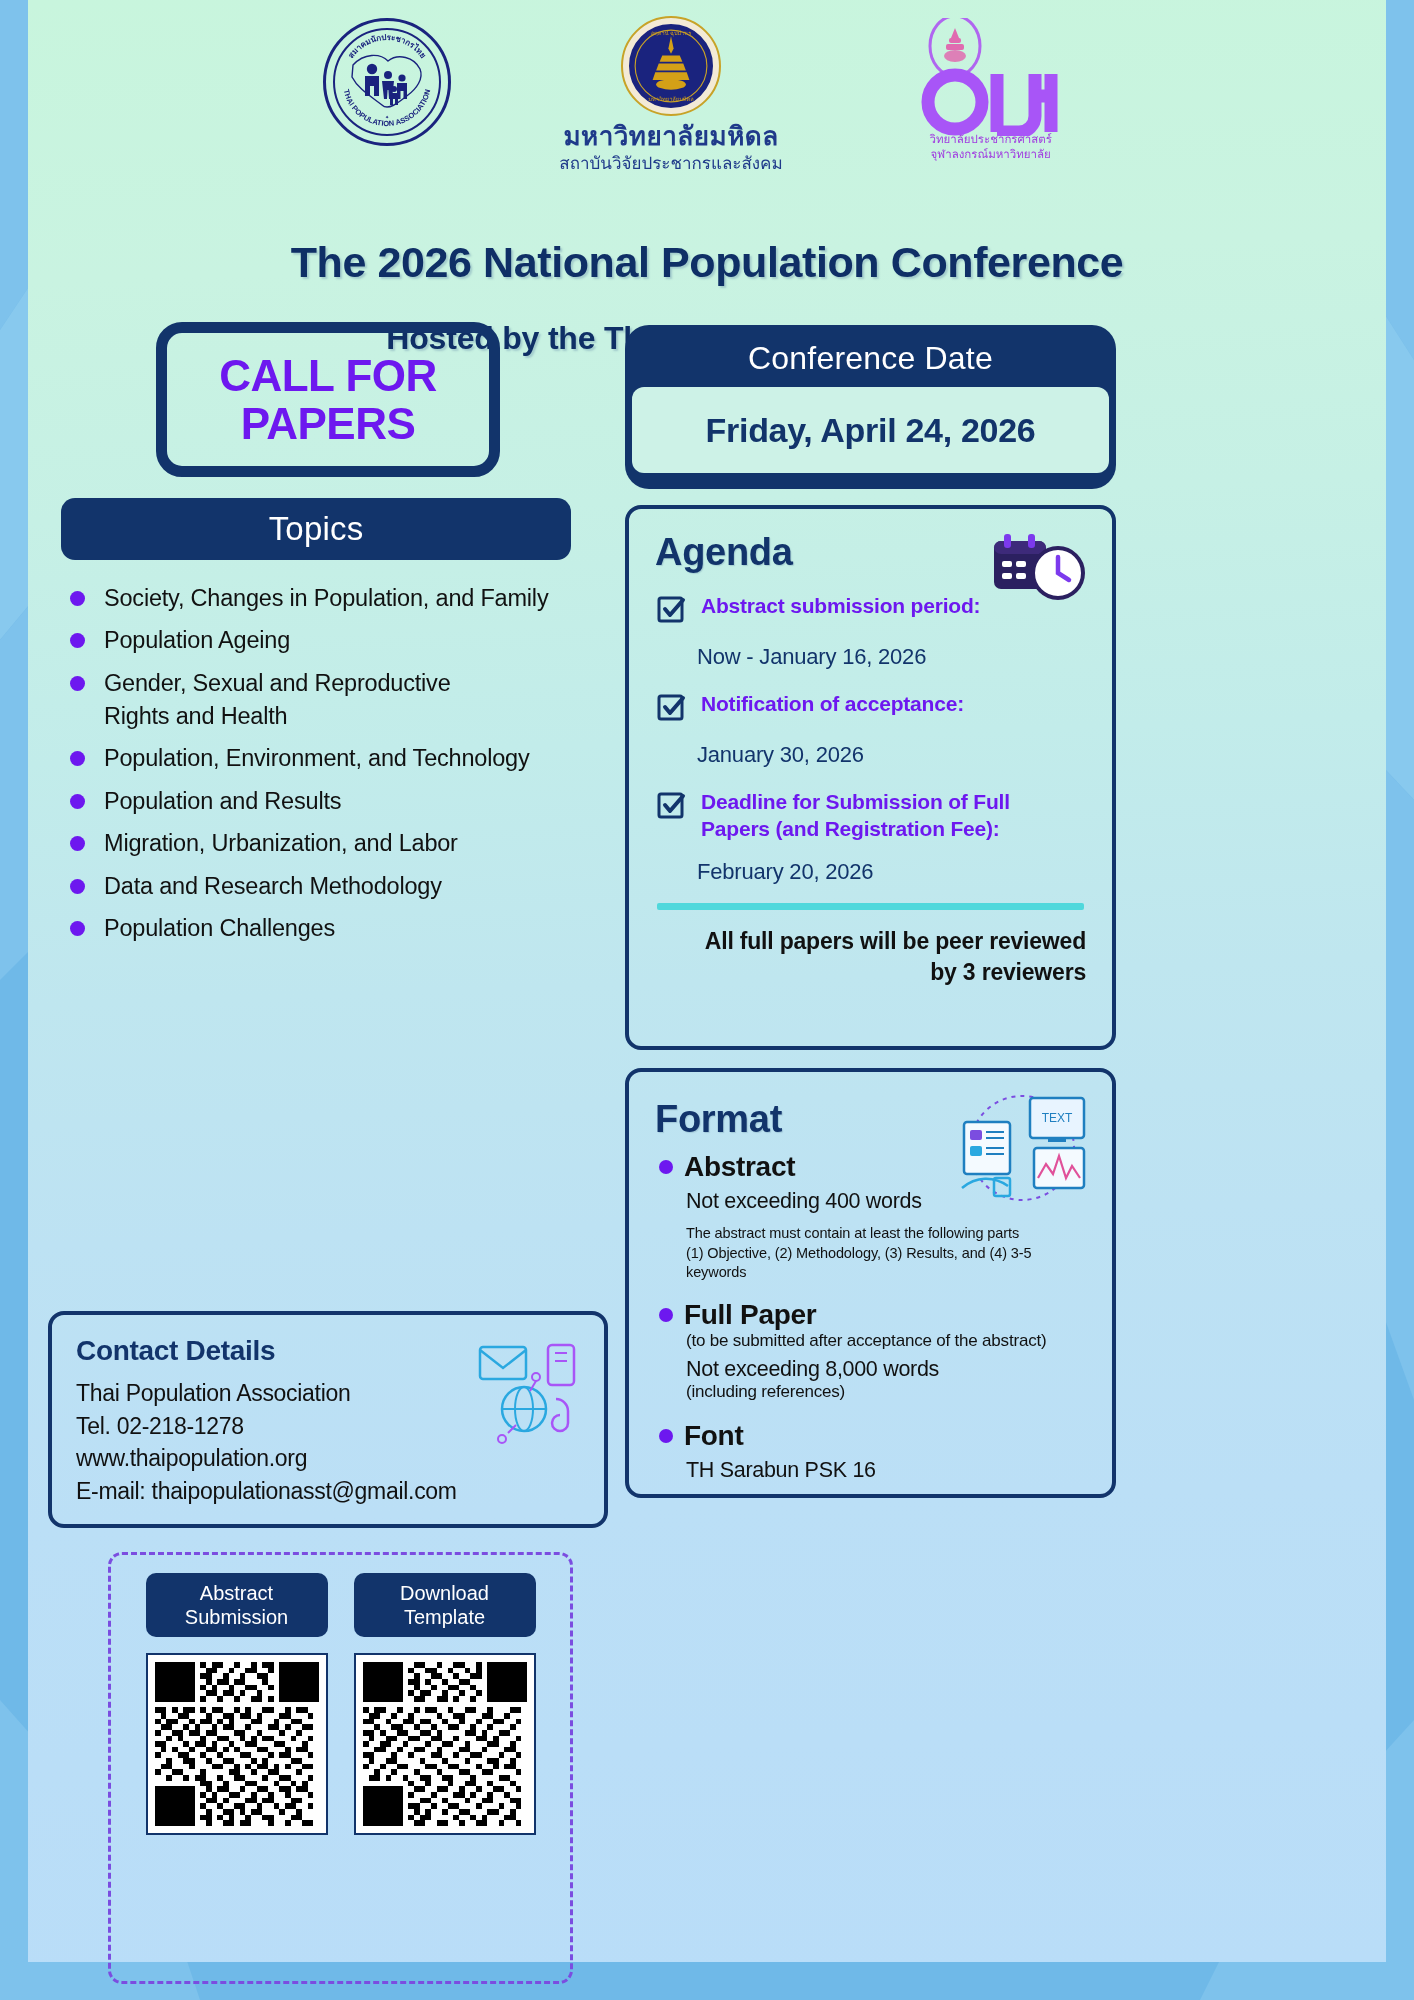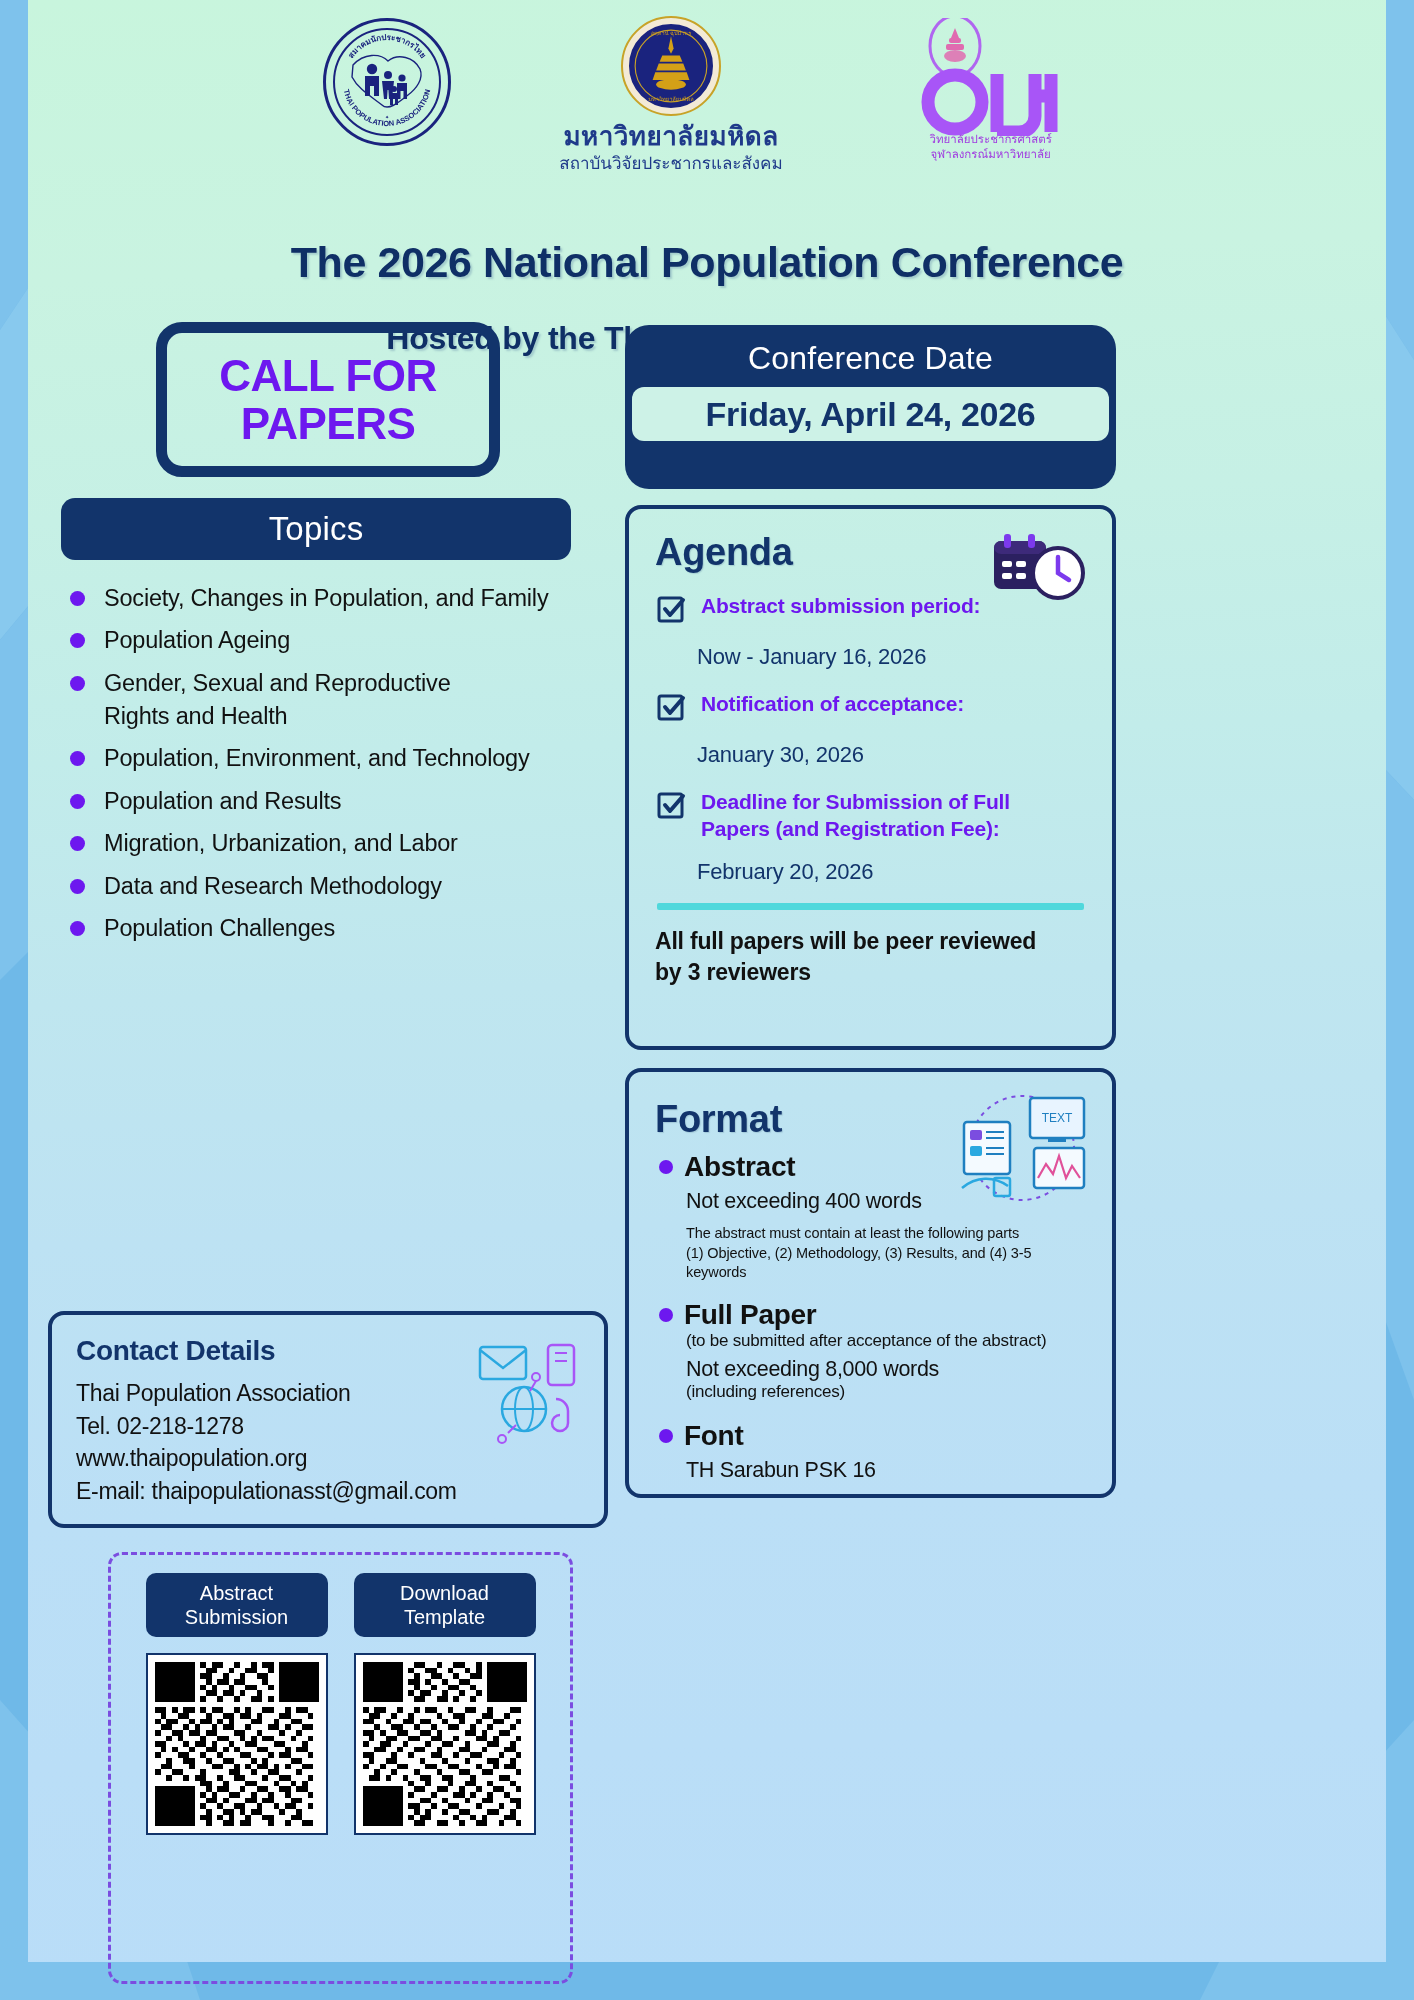--- a/index.html
+++ b/index.html
@@ -116,21 +116,21 @@
     padding: 7px;
   }
   .date-title {
     color: #ffffff; font-size: 32px; text-align: center;
     padding: 8px 0 10px;
     letter-spacing: .2px;
   }
   .date-value-wrap {
     background: #cdf2e7;
     border-radius: 12px;
-    height: 54px;
+    height: 86px;
     display: flex; align-items: center; justify-content: center;
   }
   .date-value {
     font-size: 34px; font-weight: 800; color: #12346b;
     letter-spacing: -.3px;
   }
 
   
   .topics-header {
     position: absolute; left: 33px; top: 498px;
@@ -182,21 +182,21 @@
   }
   .agenda-date {
     font-size: 22px; font-weight: 400; color: #12346b;
     margin: 9px 0 0 42px; letter-spacing: -.2px;
   }
   .agenda-divider {
     height: 7px; background: #4fd8dc; border-radius: 2px;
     margin: 18px 2px 16px;
   }
   .peer-note {
-    text-align: left; font-size: 23px; font-weight: 800;
+    text-align: right; font-size: 23px; font-weight: 800;
     color: #111; line-height: 1.35; letter-spacing: -.2px;
   }
 
   
   .contact-panel {
     position: absolute; left: 20px; top: 1311px;
     width: 560px; height: 217px;
     border: 4px solid #12346b; border-radius: 16px;
     padding: 20px 24px;
   }

